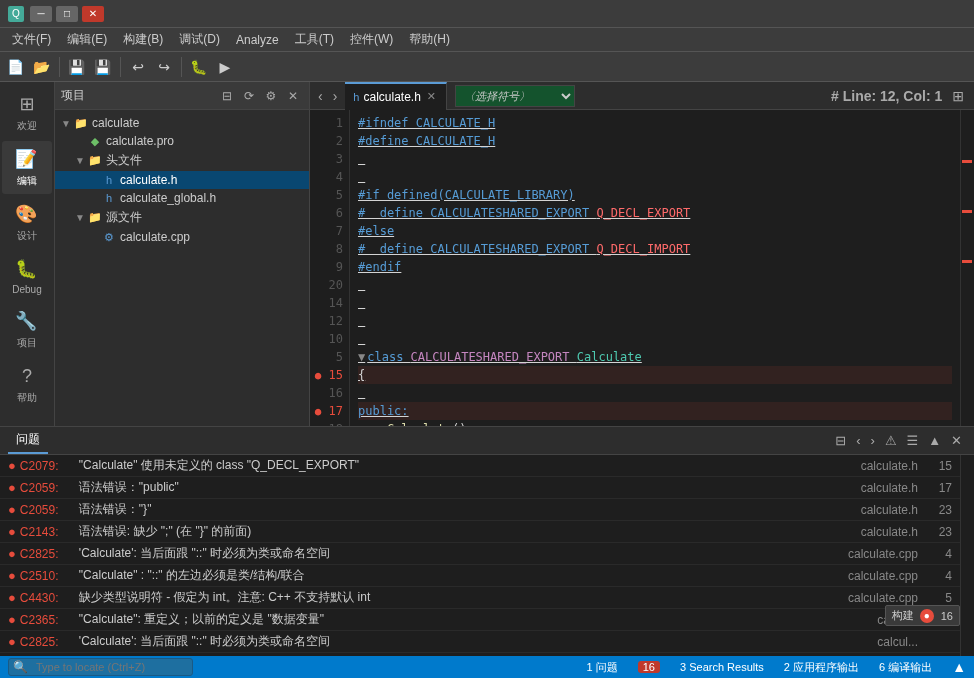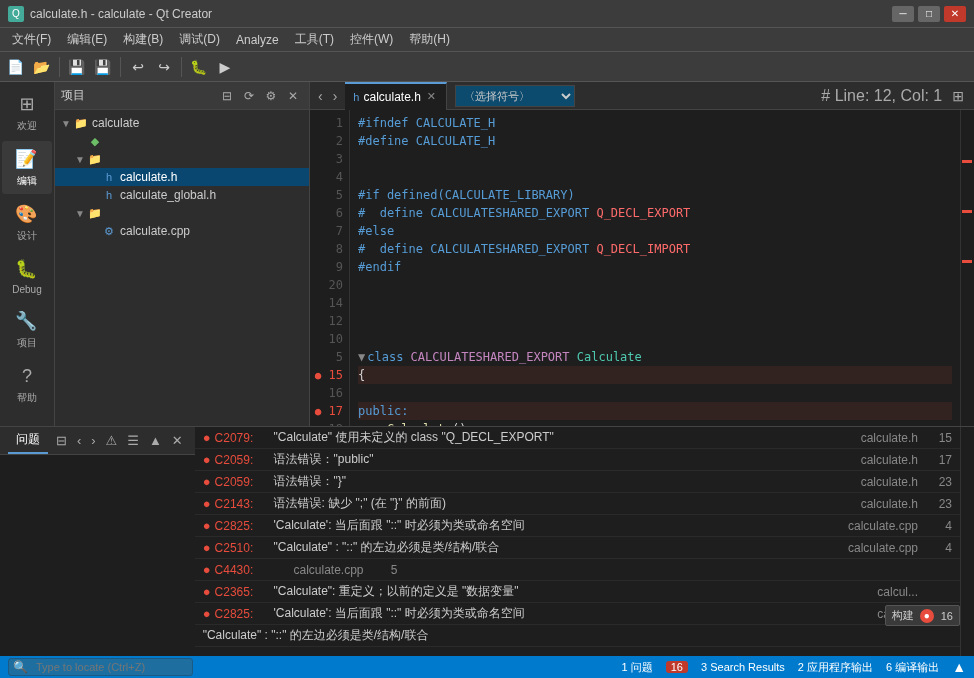--- a/index.html
+++ b/index.html
@@ -153,22 +153,22 @@
       cursor: pointer;
       color: #ccc;
       font-size: 12px;
       gap: 4px;
       height: 28px;
     }
     .editor-tab.active { background: #1e1e1e; color: #fff; border-top: 2px solid #5b9bd5; }
     .editor-tab .tab-close { font-size:11px; color:#888; cursor:pointer; padding:0 2px; }
     .editor-tab .tab-icon { color:#5b9bd5; font-size:11px; }
     .editor-tab-extra { flex:1; display:flex; align-items:center; padding: 0 8px; }
-    .symbol-selector { background:#0c4a6e; border:1px solid #444; color:#ccc; height:22px; font-size:11px; padding:0 4px; min-width:120px; }
-    .line-info { color:#aaa; font-size:16px; padding:0 8px; }
+    .symbol-selector { background:#14532d; border:1px solid #444; color:#ccc; height:22px; font-size:11px; padding:0 4px; min-width:120px;font-style:italic; }
+    .line-info { color:#aaa; font-size:14px; padding:0 8px;font-weight:bold; }
     .split-btn { background:transparent; border:none; color:#aaa; cursor:pointer; font-size:14px; padding:2px; }
 
     
     #code-editor {
       flex: 1;
       display: flex;
       overflow: hidden;
       background: #1e1e1e;
     }
     #line-numbers {
@@ -191,20 +191,21 @@
     #code-content {
       flex: 1;
       overflow: auto;
       padding: 4px 8px;
       font-family: 'Consolas', monospace;
       font-size: 12px;
       line-height: 18px;
       color: #d4d4d4;
       white-space: pre;
       background: #1e1e1e;
+      text-decoration: underline;
     }
     .code-line { height: 18px; display:flex; align-items:center; }
     .code-line.error-line { background: rgba(231,76,60,0.1); }
 
     
     .error-dot {
       display: inline-block;
       width: 14px;
       height: 14px;
       background: #e74c3c;
@@ -230,21 +231,21 @@
       height: 3px;
       background: #e74c3c;
     }
 
     
     #problems-panel {
       height: 230px;
       background: #1e1e1e;
       border-top: 1px solid #444;
       display: flex;
-      flex-direction: row;
+      flex-direction: column;
     }
     #problems-panel-header {
       height: 28px;
       background: #2d2d2d;
       border-bottom: 1px solid #444;
       display: flex;
       align-items: center;
       padding: 0 8px;
       gap: 4px;
     }
@@ -286,21 +287,21 @@
       height: 22px;
       background: #007acc;
       display: flex;
       align-items: center;
       padding: 0 8px;
       font-size: 11px;
       color: #fff;
       gap: 8px;
     }
     .status-left { display:flex; align-items:center; gap: 6px; }
-    .status-right { margin-left:auto; display:flex; align-items:center; gap:13px; }
+    .status-right { margin-left:auto; display:flex; align-items:center; gap:20px; }
     .status-badge { background: #c0392b; color: #fff; border-radius: 3px; padding: 0 5px; font-size:11px; }
     .status-search { display:flex; align-items:center; background:#1e6fa0; border:1px solid #1a5a85; border-radius:3px; height:18px; }
     .status-search input { background:transparent; border:none; color:#fff; font-size:11px; padding:0 4px; outline:none; width:160px; }
 
     
     #build-overlay {
       position: absolute;
       right: 55px;
       bottom: 28px;
       background: #3a3a3a;
@@ -309,21 +310,20 @@
       font-size: 11px;
       color: #ccc;
       border-radius:2px;
     }
   </style>
 </head>
 <body>
 
 <div id="title-bar">
   <div class="title-icon">Q</div>
-  <span class="title-text">calculate.h - calculate - Qt Creator</span>
   <div class="win-controls">
     <div class="win-btn">─</div>
     <div class="win-btn">□</div>
     <div class="win-btn close">✕</div>
   </div>
 </div>
 
 <div id="menu-bar">
     <div class="menu-item">文件(F)</div>
     <div class="menu-item">编辑(E)</div>
@@ -397,42 +397,45 @@
           <div class="tree-item">
     <span style="width:0px; display:inline-block;"></span>
     <span class="tree-arrow">▼</span>
     <span class="tree-icon folder">📁</span>
     <span class="tree-label">calculate</span>
   </div>
           <div class="tree-item">
     <span style="width:14px; display:inline-block;"></span>
     <span class="tree-arrow"></span>
     <span class="tree-icon pro-file">◆</span>
+    <span class="tree-label">calculate.pro</span>
   </div>
           <div class="tree-item">
     <span style="width:14px; display:inline-block;"></span>
     <span class="tree-arrow">▼</span>
     <span class="tree-icon folder">📁</span>
+    <span class="tree-label">头文件</span>
   </div>
           <div class="tree-item selected">
     <span style="width:28px; display:inline-block;"></span>
     <span class="tree-arrow"></span>
     <span class="tree-icon h-file">h</span>
     <span class="tree-label">calculate.h</span>
   </div>
           <div class="tree-item">
     <span style="width:28px; display:inline-block;"></span>
     <span class="tree-arrow"></span>
     <span class="tree-icon h-file">h</span>
     <span class="tree-label">calculate_global.h</span>
   </div>
           <div class="tree-item">
     <span style="width:14px; display:inline-block;"></span>
     <span class="tree-arrow">▼</span>
     <span class="tree-icon folder">📁</span>
+    <span class="tree-label">源文件</span>
   </div>
           <div class="tree-item">
     <span style="width:28px; display:inline-block;"></span>
     <span class="tree-arrow"></span>
     <span class="tree-icon cpp-file">⚙</span>
     <span class="tree-label">calculate.cpp</span>
   </div>
         </div>
     </div>
 
@@ -542,20 +545,21 @@
           <div class="problem-row">
     <span class="prob-icon">●</span>
     <span class="prob-code">C2510:</span>
     <span class="prob-msg">"Calculate" : "::" 的左边必须是类/结构/联合</span>
     <span class="prob-file">calculate.cpp</span>
     <span class="prob-line">4</span>
   </div>
           <div class="problem-row">
     <span class="prob-icon">●</span>
     <span class="prob-code">C4430:</span>
+    <span class="prob-msg">缺少类型说明符 - 假定为 int。注意: C++ 不支持默认 int</span>
     <span class="prob-file">calculate.cpp</span>
     <span class="prob-line">5</span>
   </div>
           <div class="problem-row">
     <span class="prob-icon">●</span>
     <span class="prob-code">C2365:</span>
     <span class="prob-msg">"Calculate": 重定义；以前的定义是 "数据变量"</span>
     <span class="prob-file">calcul...</span>
     <span class="prob-line"></span>
   </div>

